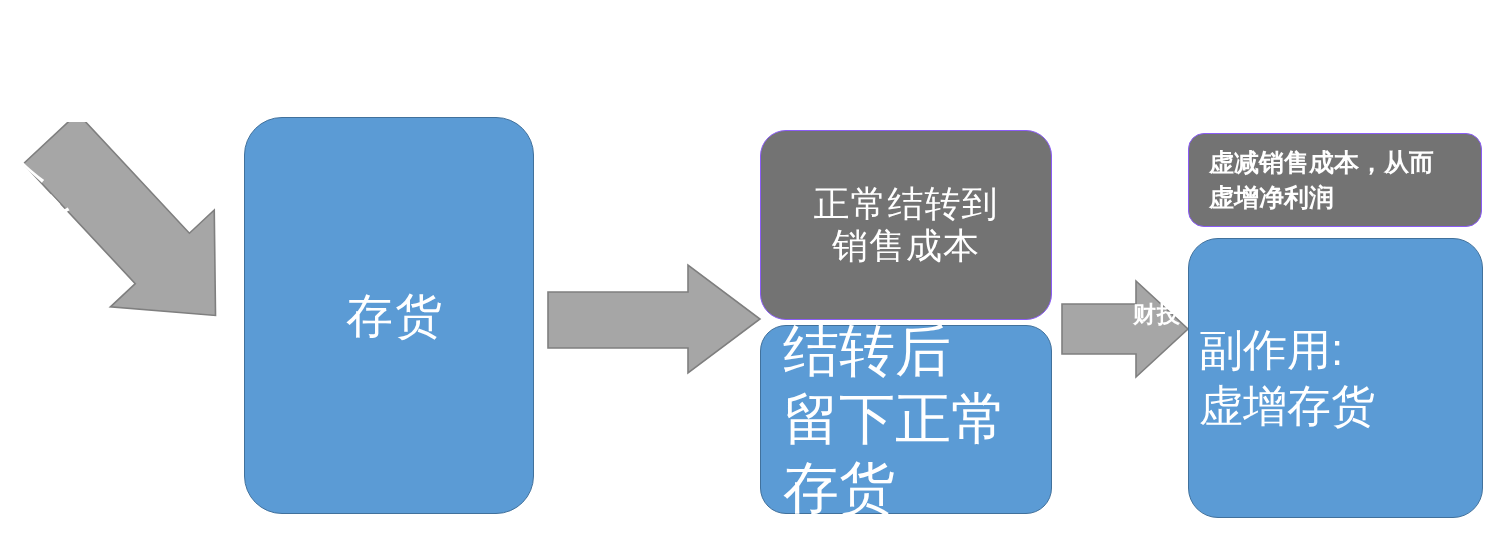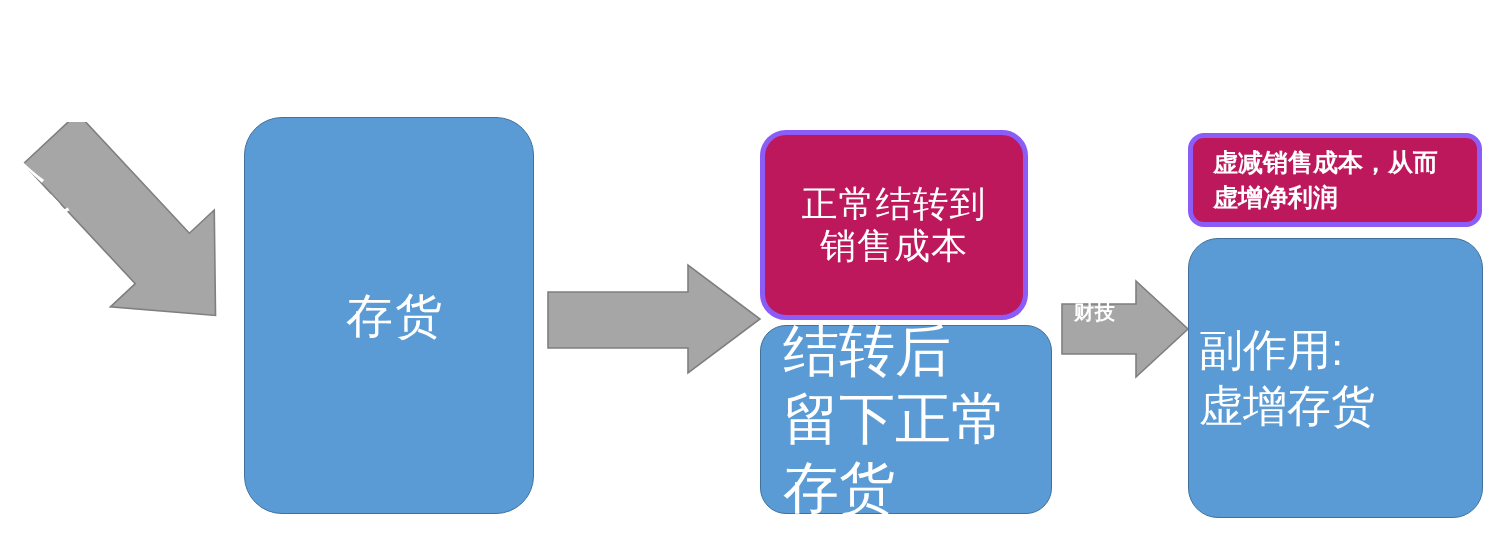--- a/index.html
+++ b/index.html
@@ -35,42 +35,42 @@
     user-select: none;
   }
 
   .box-blue {
     background: #5b9bd5;
     border: 1px solid #41719c;
     padding-left: 12px;
   }
 
   .box-yellow {
-    background: #be185d;
-    border: 5px solid #8b5cf6;
+    background: #737373;
+    border: 1px solid #8b5cf6;
   }
 
   
   #box-inventory {
     left: 244px;
     top: 117px;
     width: 290px;
     height: 397px;
     border-radius: 38px;
     align-items: center;
     text-align: center;
     font-size: 47px;
     letter-spacing: 2px;
   }
 
   
   #box-normal-transfer {
     left: 760px;
     top: 130px;
-    width: 268px;
+    width: 292px;
     height: 190px;
     border-radius: 26px;
     align-items: center;
     text-align: center;
     font-size: 36px;
     letter-spacing: 1px;
   }
 
   
   #box-remaining-inventory {
@@ -159,23 +159,23 @@
   }
 
   #label-sales-to-cost {
     left: 562px;
     top: 299px;
     font-size: 22px;
     letter-spacing: 1px;
   }
 
   #label-financial-technique {
-    left: 1074px;
+    left: 1133px;
     top: 299px;
-    font-size: 20px;
+    font-size: 23px;
     letter-spacing: 1px;
   }
 </style>
 </head>
 <body>
 
 <div id="canvas">
 
   <div class="arrow-wrap" id="arrow-procurement">
     <svg width="250" height="210" viewBox="0 0 250 210" xmlns="http://www.w3.org/2000/svg">

